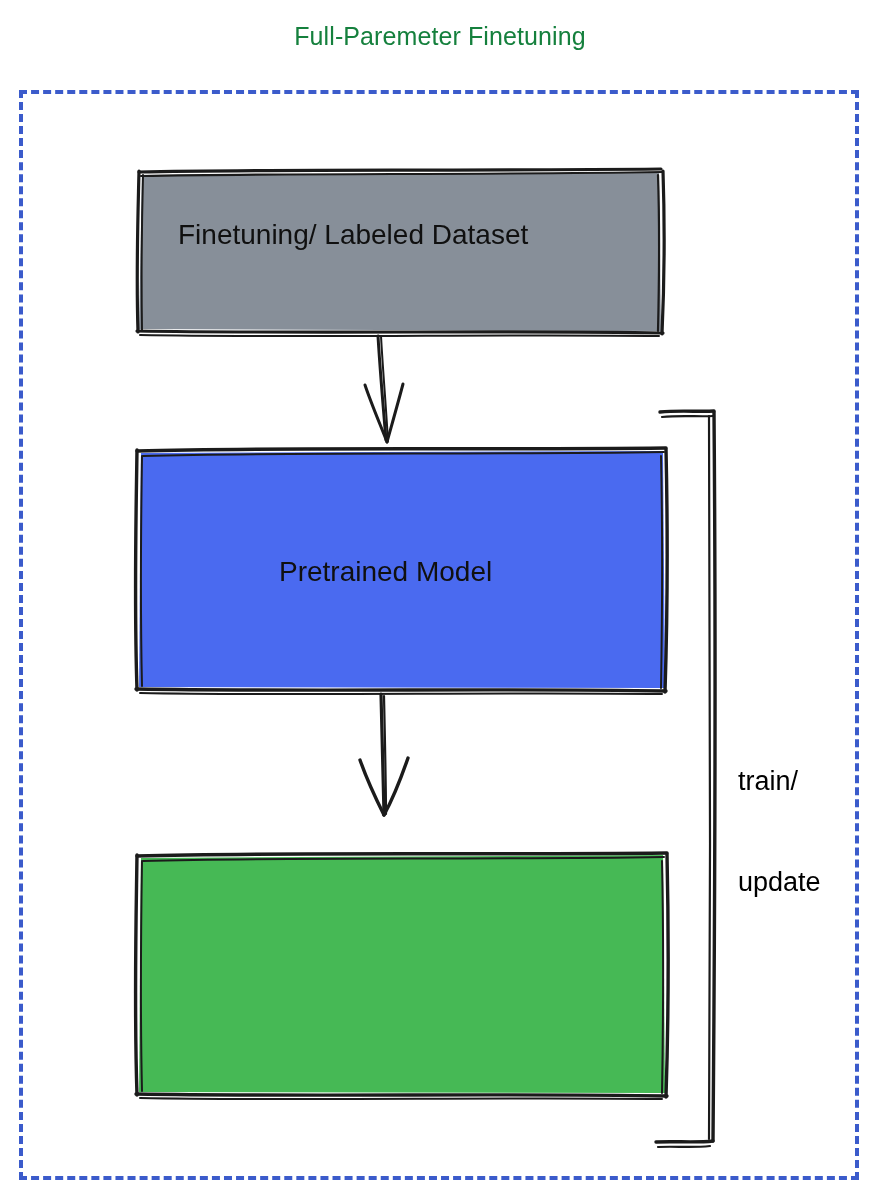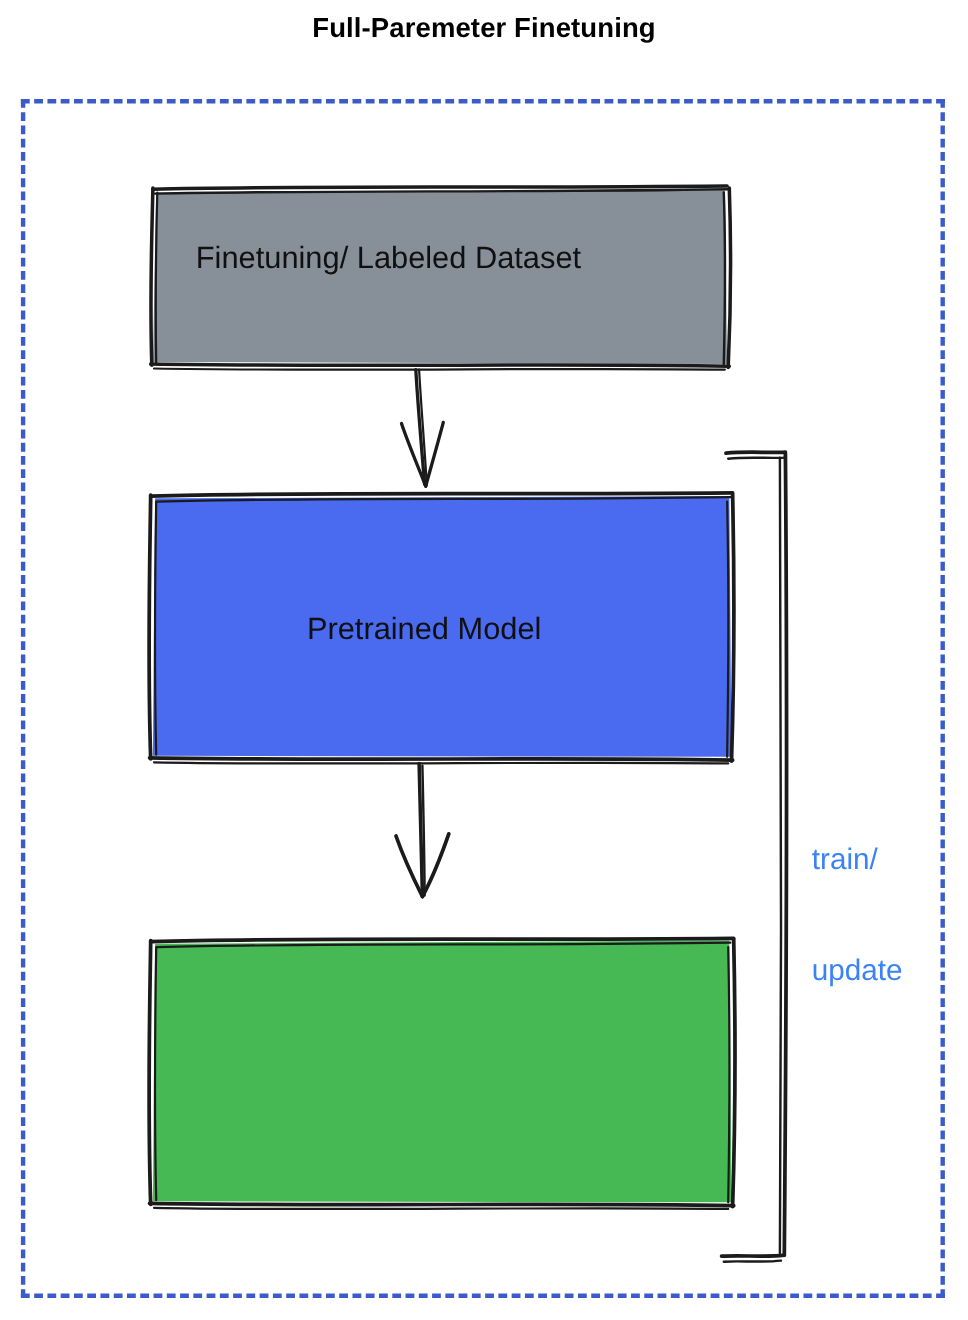--- a/index.html
+++ b/index.html
@@ -17,27 +17,27 @@
     width: 880px;
     height: 1200px;
     background: #ffffff;
     overflow: hidden;
   }
 
   
   #diagram-title {
     position: absolute;
     left: 0;
-    top: 12px;
+    top: 22px;
     width: 880px;
     text-align: center;
     font-size: 25px;
-    font-weight: 700;
+    font-weight: 400;
     letter-spacing: 0.1px;
-    color: #000000;
+    color: #15803d;
     white-space: nowrap;
   }
 
   
   #outer-frame {
     position: absolute;
     left: 19px;
     top: 90px;
     width: 840px;
     height: 1090px;
@@ -77,21 +77,21 @@
     left: 232px;
     top: 964px;
   }
 
   
   #label-trainupdate {
     position: absolute;
     left: 738px;
     top: 697px;
     font-size: 27px;
-    color: #3b82f6;
+    color: #000000;
     line-height: 1.25;
     white-space: pre;
   }
   #label-trainupdate span { display: block; }
 </style>
 </head>
 <body>
 
 <div id="canvas">
 

